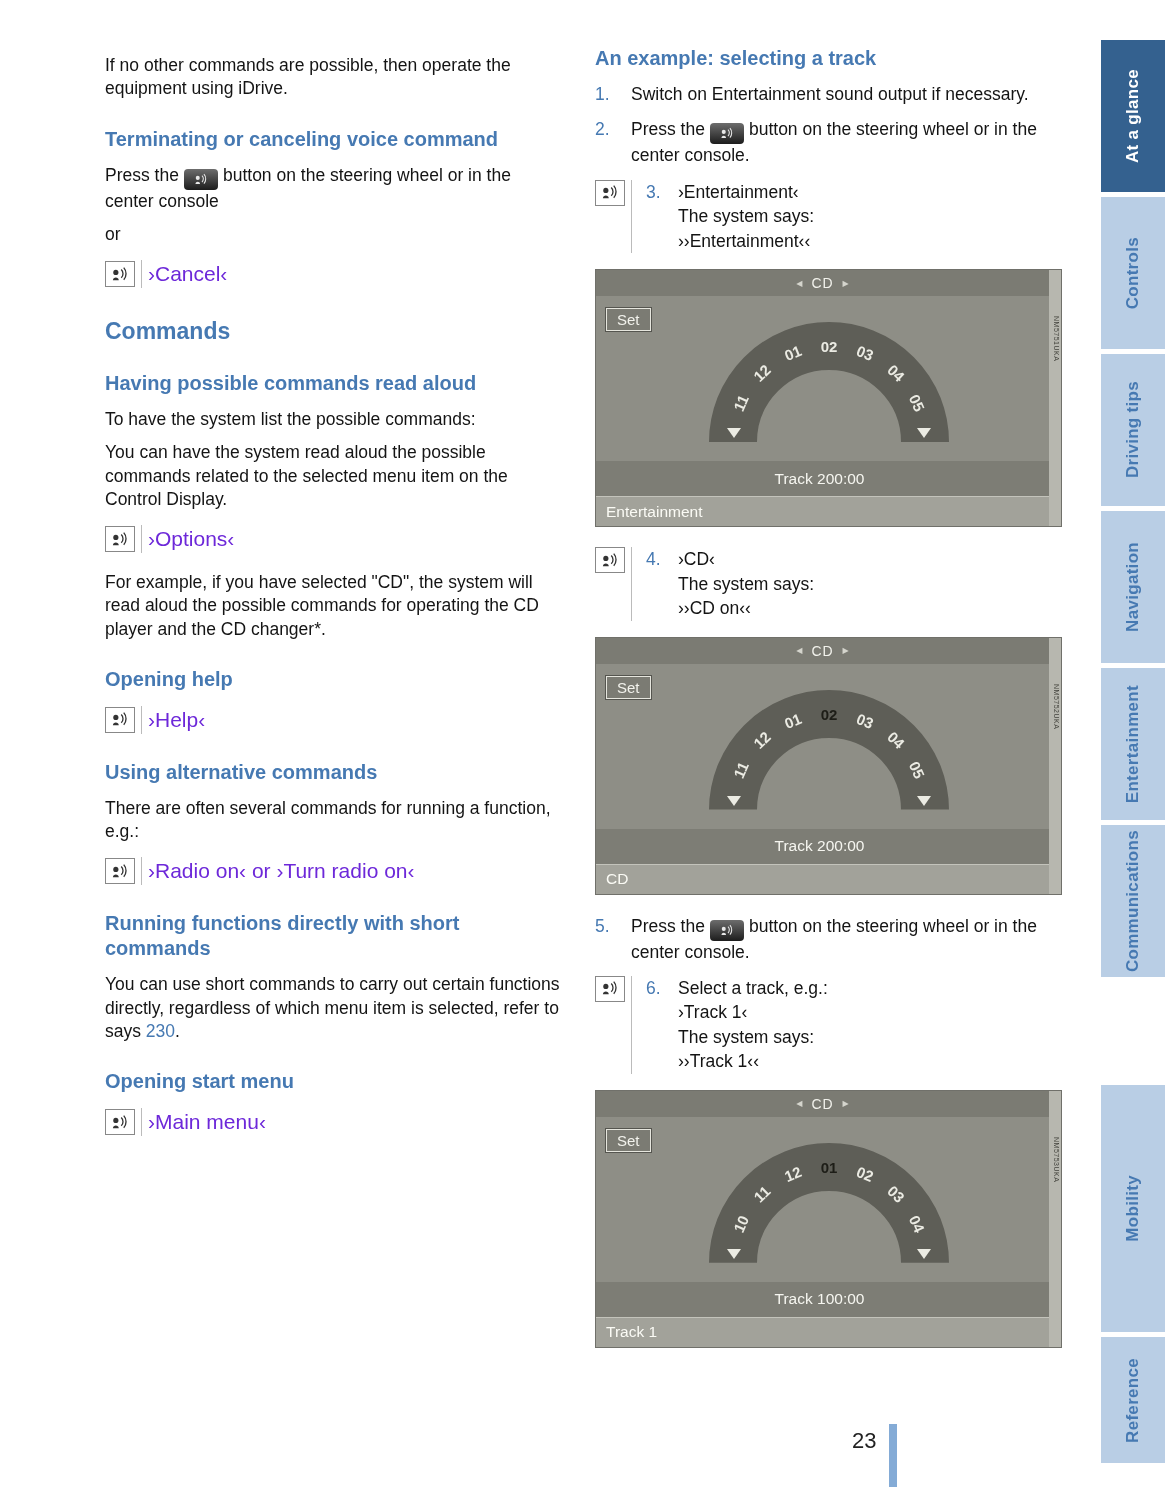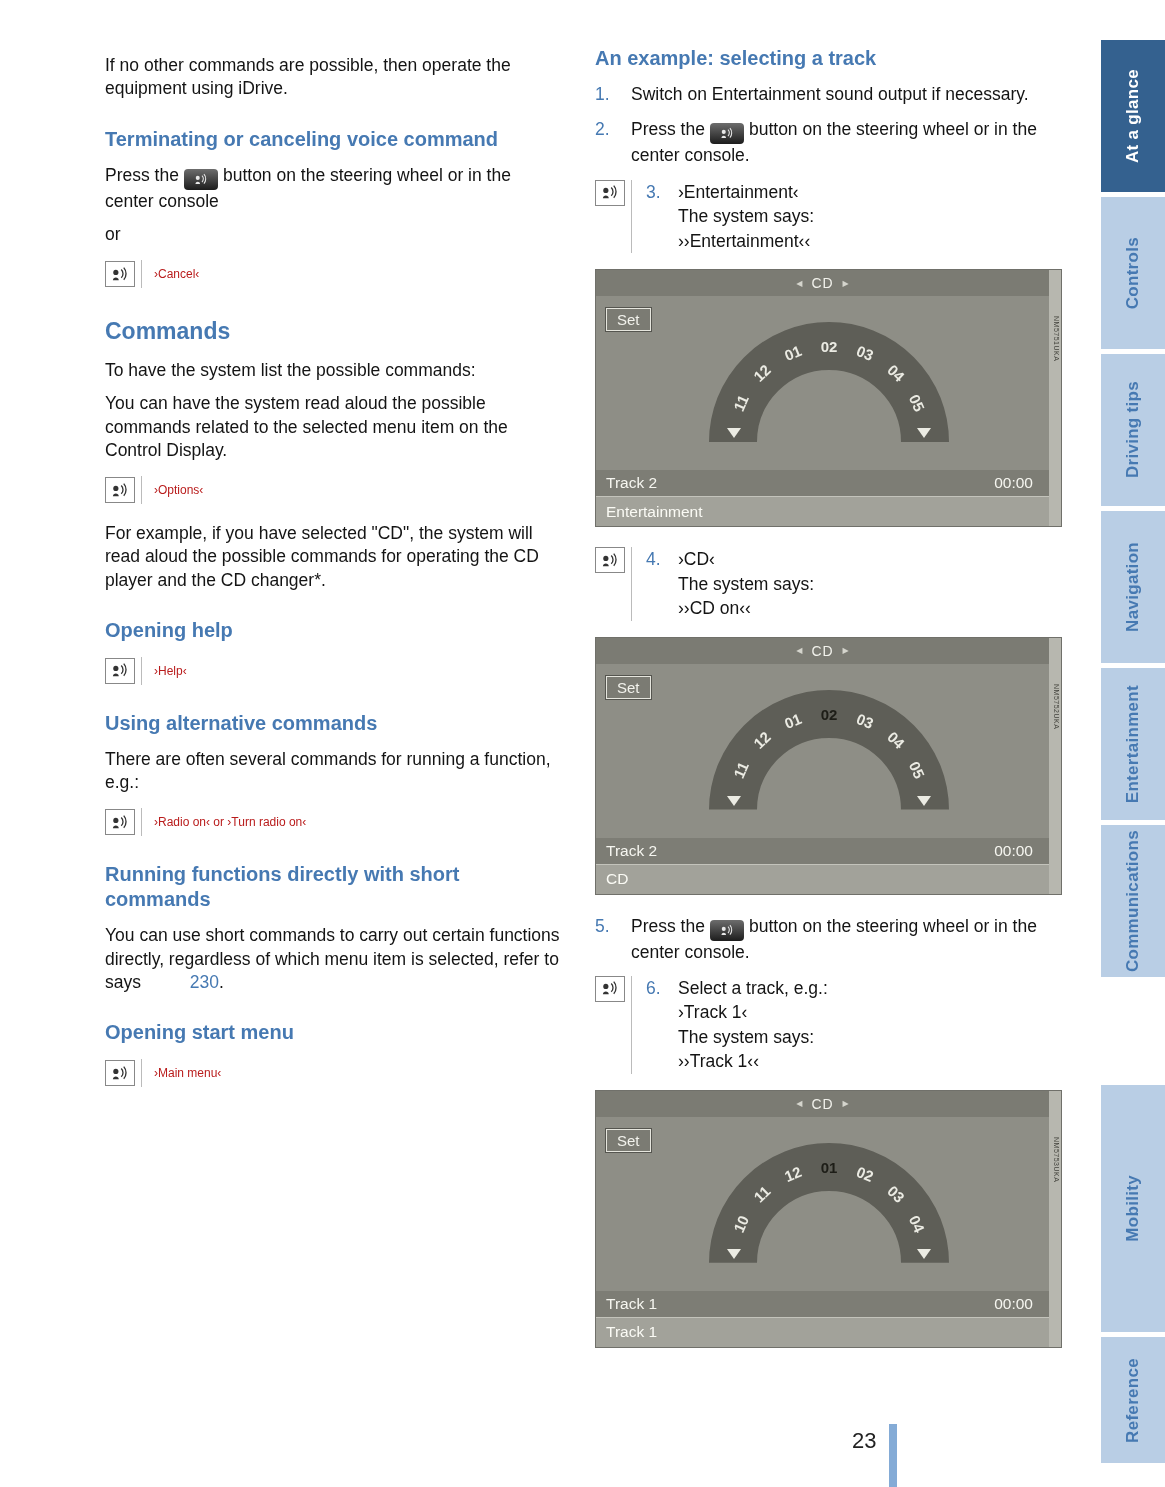--- a/index.html
+++ b/index.html
@@ -7,43 +7,43 @@
   body{font-family:"Liberation Sans",sans-serif;}
   #page{position:relative;width:1165px;height:1487px;background:#fff;overflow:hidden;}
   #left-col{position:absolute;left:105px;top:54px;width:458px;}
   #right-col{position:absolute;left:595px;top:46px;width:467px;}
   .para{font-size:17.5px;line-height:1.33;color:#141414;margin:0 0 10px 0;}
   .h-section{font-size:23px;font-weight:bold;color:#4679b2;margin:30px 0 14px 0;}
   .h-sub{font-size:20px;font-weight:bold;color:#4679b2;margin:26px 0 12px 0;line-height:1.25;}
   .voice-row{display:flex;align-items:center;margin:14px 0 18px 0;}
   .voice-icon{display:inline-flex;align-items:center;justify-content:center;width:28px;height:24px;border:1px solid #888;background:#fff;flex:0 0 auto;}
   .voice-div{width:0;border-left:1px solid #bbb;height:28px;margin-left:6px;}
-  .voice-text{margin-left:12px;font-size:12px;color:#b91c1c;}
+  .voice-text{margin-left:6px;font-size:21px;color:#6d28d9;}
   .btn-img{display:inline-flex;align-items:center;justify-content:center;vertical-align:-5px;width:34px;height:21px;border-radius:4px;background:linear-gradient(#6d6d6d,#1c1c1c);margin:0 5px;}
-  .page-link{color:#4679b2;cursor:pointer;margin-left:44px;}
+  .page-link{color:#4679b2;cursor:pointer;}
   
   .step{display:grid;grid-template-columns:36px 1fr;margin:0 0 12px 0;font-size:17.5px;line-height:1.33;color:#141414;}
   .step-num{color:#4679b2;}
   .vstep{display:flex;align-items:flex-start;margin:6px 0 16px 0;}
   .vstep-content{border-left:1px solid #bbb;margin-left:6px;padding-left:14px;display:grid;grid-template-columns:32px 1fr;font-size:17.5px;line-height:1.4;color:#141414;}
   .vstep-lines{grid-column:2;}
   .vstep-lines div{margin:0;}
   
   .screen{position:relative;width:465px;height:256px;background:#8e8e86;border:1px solid #70706a;margin:16px 0 20px 0;overflow:hidden;}
   .scr-topbar{position:absolute;top:0;left:0;right:12px;height:26px;background:#7b7b73;display:flex;align-items:center;justify-content:center;gap:9px;}
   .scr-title{color:#f2f2ec;font-size:14px;letter-spacing:1px;}
   .scr-arrow{color:#d5d5cd;font-size:8px;}
   .scr-set{position:absolute;left:10px;top:38px;padding:2px 10px;border:1px solid #e6e6de;outline:1px solid #55554f;background:#7b7b73;color:#f2f2ec;font-size:15px;}
   .scr-ring{position:absolute;left:113px;top:52px;width:144px;height:144px;border:48px solid #5e5e57;border-radius:50%;clip-path:inset(0 0 50% 0);box-sizing:content-box;}
   .scr-num{position:absolute;font-size:15px;font-weight:bold;color:#ebebe3;}
   .scr-num.hl{color:#1d1d17;}
   .scr-tri{position:absolute;width:0;height:0;border-left:7px solid transparent;border-right:7px solid transparent;border-top:10px solid #ebebe3;top:158px;}
   .scr-tri.left{left:131px;}
   .scr-tri.right{left:321px;}
-  .scr-status{position:absolute;left:0;right:12px;bottom:30px;height:26px;background:#7d7d75;color:#f6f6f0;font-size:15.5px;display:flex;align-items:center;justify-content:space-between;padding:0 16px 0 10px;box-sizing:border-box;}
+  .scr-status{position:absolute;left:0;right:12px;bottom:30px;height:35px;background:#7d7d75;color:#f6f6f0;font-size:15.5px;display:flex;align-items:center;justify-content:center;padding:0 16px 0 10px;box-sizing:border-box;}
   .scr-menu{position:absolute;left:0;right:12px;bottom:0;height:30px;background:#a2a29a;border-top:1px solid #c3c3bb;color:#fbfbf5;font-size:15.5px;display:flex;align-items:center;padding-left:10px;box-sizing:border-box;}
   .scr-side{position:absolute;right:0;top:0;bottom:0;width:12px;background:#b7b7af;}
   .scr-wm{position:absolute;right:1px;top:46px;writing-mode:vertical-rl;font-size:7px;color:#44443e;letter-spacing:0.5px;}
   
   #sidebar{position:absolute;right:0;top:0;width:64px;height:1487px;}
   .tab{position:absolute;left:0;width:64px;display:flex;align-items:center;justify-content:center;background:#b9cee5;color:#4679b2;}
   .tab.active{background:#34618f;color:#fff;}
   .tab span{writing-mode:vertical-rl;transform:rotate(180deg);font-size:17px;font-weight:bold;white-space:nowrap;letter-spacing:0.3px;}
   
   #page-num{position:absolute;left:852px;top:1428px;font-size:22px;color:#222;}
@@ -71,20 +71,21 @@
             <circle cx="7" cy="7.5" r="3.1" fill="#333"></circle>
             <path d="M3.5 17 C3.5 12.5 10.5 12.5 10.5 17 Z" fill="#333"></path>
             <path d="M13.5 4 a7 7 0 0 1 0 10" stroke="#333" stroke-width="1.6" fill="none"></path>
             <path d="M16.5 1.8 a11 11 0 0 1 0 14.5" stroke="#333" stroke-width="1.6" fill="none"></path>
           </svg>
         </span>
         <span class="voice-div"></span>
         <span class="voice-text">›Cancel‹</span>
       </div>
       <div class="h-section">Commands</div>
+      <div class="h-sub">Having possible commands read aloud</div>
       <div class="para">To have the system list the possible commands:</div>
       <div class="para">You can have the system read aloud the possible commands related to the selected menu item on the Control Display.</div>
       <div class="voice-row">
         <span class="voice-icon">
           <svg viewBox="0 0 24 20" width="20" height="17">
             <circle cx="7" cy="7.5" r="3.1" fill="#333"></circle>
             <path d="M3.5 17 C3.5 12.5 10.5 12.5 10.5 17 Z" fill="#333"></path>
             <path d="M13.5 4 a7 7 0 0 1 0 10" stroke="#333" stroke-width="1.6" fill="none"></path>
             <path d="M16.5 1.8 a11 11 0 0 1 0 14.5" stroke="#333" stroke-width="1.6" fill="none"></path>
           </svg>

